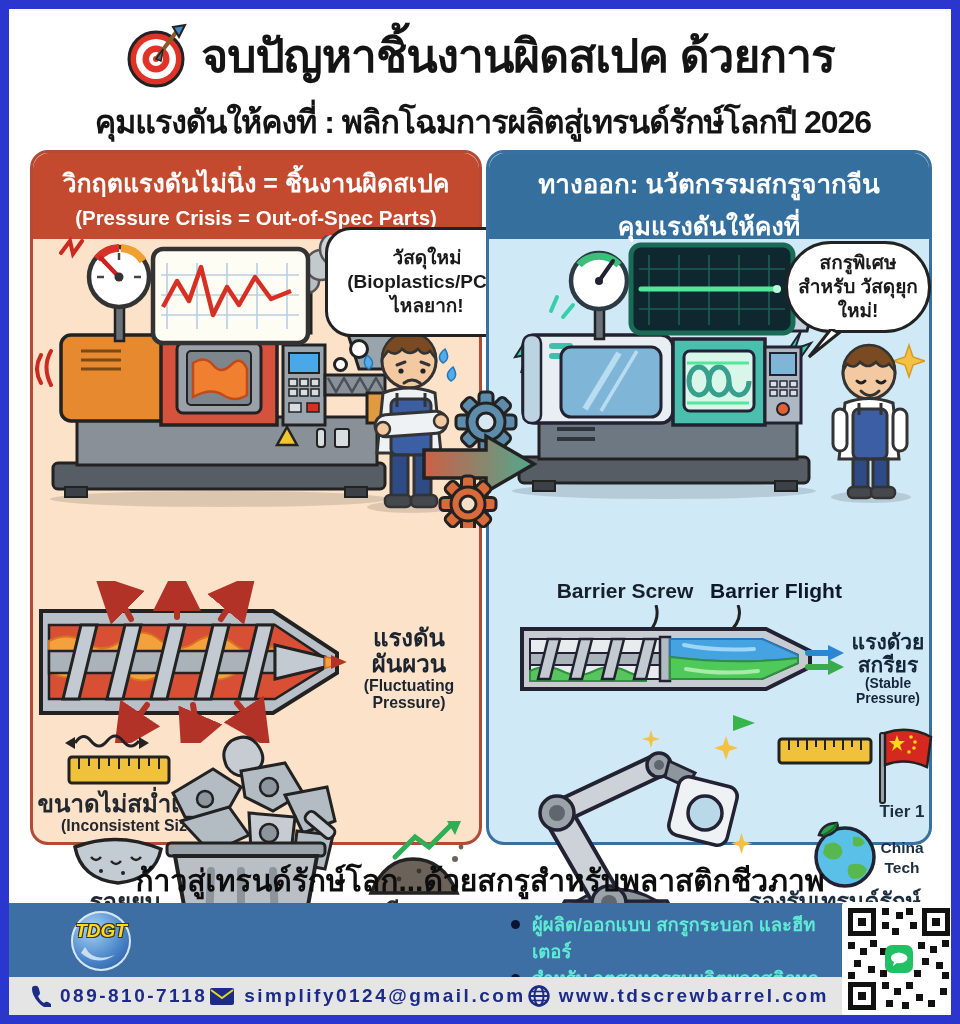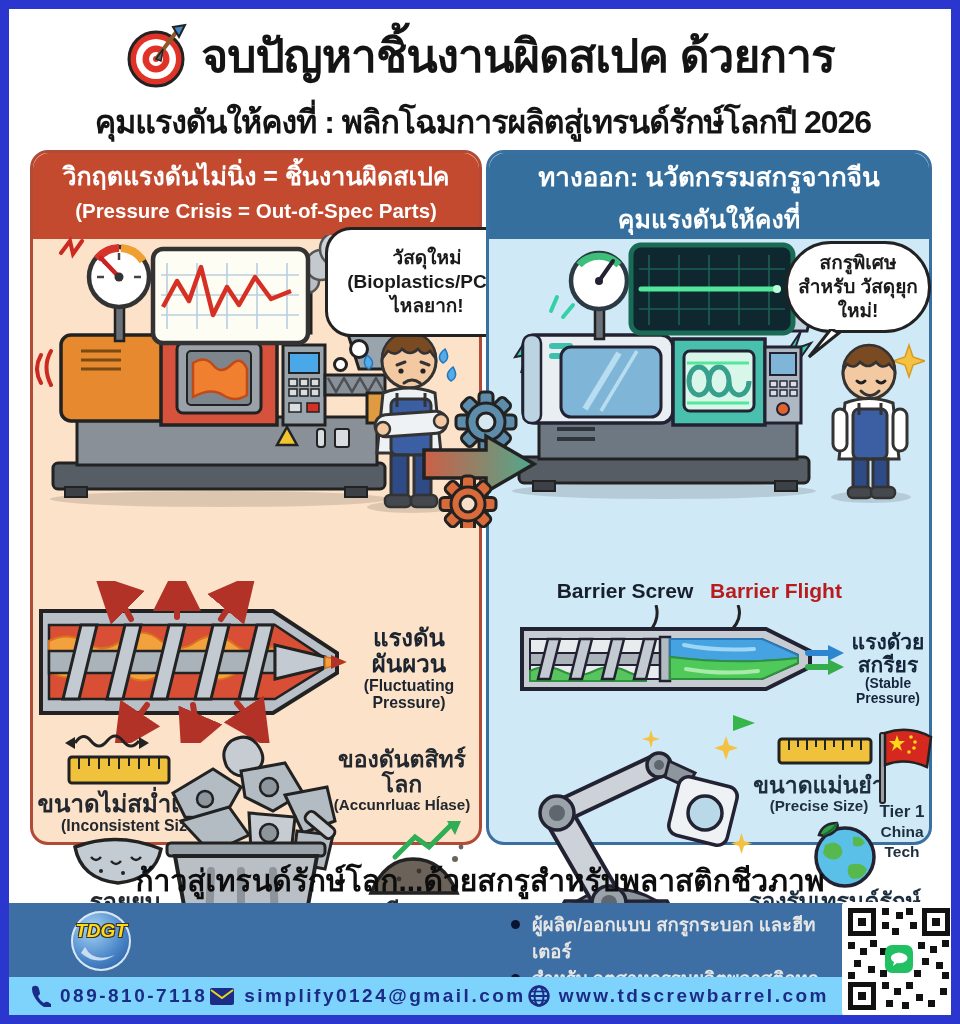--- a/index.html
+++ b/index.html
@@ -5,34 +5,34 @@
   html,body{margin:0;padding:0;background:#222;}
   .poster{position:relative;width:960px;height:1024px;box-sizing:border-box;
     border:9px solid #2b36cf;background:#ffffff;overflow:hidden;
     font-family:"Liberation Sans","DejaVu Sans",sans-serif;color:#111;}
   .abs{position:absolute;}
   .ctr{text-align:center;}
   .title1{font-size:46px;font-weight:bold;color:#141414;letter-spacing:-1px;}
   .title2{font-size:32px;font-weight:bold;color:#141414;letter-spacing:-1px;}
   .panel{position:absolute;border-radius:18px;box-sizing:border-box;}
   .panel-head{position:absolute;left:0;top:0;width:100%;height:86px;border-radius:16px 16px 0 0;
-    color:#fff;text-align:center;box-sizing:border-box;padding-top:3px;}
+    color:#fff;text-align:center;box-sizing:border-box;padding-top:10px;}
   .panel-body{position:absolute;left:0;top:86px;width:100%;bottom:0;border-radius:0 0 16px 16px;box-sizing:border-box;}
   .lbl{line-height:1.08;text-align:center;font-weight:bold;}
   .lbl .th-line{display:block;}
   .lbl .en-line{display:block;font-size:0.66em;}
   .bubble{background:#fff;border:3px solid #222;border-radius:26px;box-sizing:border-box;
     display:flex;align-items:center;justify-content:center;text-align:center;
     font-weight:bold;font-size:19px;line-height:1.25;padding:6px 8px;color:#1a1a1a;}
   .bubble-dot{background:#fff;border:3px solid #222;border-radius:50%;}
   .footer-blue{position:absolute;left:0;width:100%;background:#3d6fa4;}
-  .footer-yellow{position:absolute;left:0;width:100%;background:#7dd3fc;display:flex;align-items:center;}
+  .footer-yellow{position:absolute;left:0;width:100%;background:#e5e5e5;display:flex;align-items:center;}
   .contact-item{display:flex;align-items:center;gap:9px;font-weight:bold;
     font-size:19px;letter-spacing:2.5px;color:#1c2b86;}
-  .bullet-row{display:flex;align-items:flex-start;gap:12px;font-weight:bold;font-size:18.5px;color:#e5e5e5;line-height:1.45;}
+  .bullet-row{display:flex;align-items:flex-start;gap:12px;font-weight:bold;font-size:18.5px;color:#5eead4;line-height:1.45;}
   .bullet-dot{width:9px;height:9px;border-radius:50%;background:#0a1430;margin-top:8px;flex:none;}
   .company-name{font-family:"Liberation Serif","DejaVu Serif",serif;font-variant:small-caps;
     font-weight:bold;font-size:24px;color:#13200e;letter-spacing:1px;}
   .company-slogan{font-family:"Liberation Serif","DejaVu Serif",serif;font-weight:bold;
     font-size:17px;color:#13200e;margin-top:4px;}
   .logo-circle{width:60px;height:60px;border-radius:50%;
     background:radial-gradient(circle at 35% 30%,#a8d4f4,#4a86c8 55%,#1e4f92);
     position:relative;box-shadow:0 0 0 2px #d7e6f3 inset;}
   .logo-text{position:absolute;left:2px;top:9px;width:56px;text-align:center;
     font-style:italic;font-weight:bold;font-size:19px;color:#ffd918;
@@ -268,24 +268,20 @@
         <rect x="158" y="84" width="34" height="12" rx="5" transform="rotate(40 175 90)" fill="#c6ccd2" stroke="#222" stroke-width="3"></rect>
         <rect x="22" y="108" width="158" height="13" rx="4" fill="#9aa2aa" stroke="#222" stroke-width="3"></rect>
         <polygon points="30,121 172,121 158,198 44,198" fill="#b9bfc5" stroke="#222" stroke-width="4"></polygon>
         <g stroke="#8d949b" stroke-width="8" stroke-linecap="round">
           <line x1="66" y1="136" x2="64" y2="186"></line>
             <line x1="96" y1="136" x2="96" y2="186"></line>
           <line x1="128" y1="136" x2="130" y2="186"></line>
         </g>
       </svg>
 
-      <div class="lbl abs" style="left:288px;top:508px;width:162px;font-size:23px;color:#23282e;">
-        <span class="th-line">ของดันตสิทร์โลก</span>
-        <span class="en-line">(Accunrluaɛ Hĺase)</span>
-      </div>
 
       <svg class="abs" style="left:326px;top:580px;" width="110" height="80" viewBox="0 0 110 80">
         <polyline points="36,38 56,18 70,28 92,6" fill="none" stroke="#2fae56" stroke-width="5" stroke-linecap="round"></polyline>
         <polygon points="88,2 102,2 96,16" fill="#2fae56"></polygon>
         <path d="M12,74 q14,-34 42,-34 q30,0 44,34 Z" fill="#6b625a" stroke="#222" stroke-width="3.5"></path>
         <circle cx="40" cy="60" r="2.4" fill="#3b332c"></circle>
           <circle cx="60" cy="52" r="2.4" fill="#3b332c"></circle>
         <circle cx="74" cy="64" r="2.4" fill="#3b332c"></circle>
           <circle cx="96" cy="40" r="3" fill="#6b625a"></circle>
         <circle cx="102" cy="28" r="2.4" fill="#6b625a"></circle>
@@ -387,21 +383,21 @@
       </svg>
 
       <div class="bubble abs" style="left:296px;top:2px;width:146px;height:92px;border-radius:46px;">
         <span>สกรูพิเศษสำหรับ วัสดุยุกใหม่!</span>
       </div>
       <svg class="abs" style="left:318px;top:90px;" width="36" height="30" viewBox="0 0 36 30">
         <polygon points="24,0 2,28 32,4" fill="#fff" stroke="#222" stroke-width="3"></polygon>
       </svg>
 
       <div class="abs ctr" style="left:58px;top:340px;width:156px;font-size:21px;font-weight:bold;color:#17202a;">Barrier Screw</div>
-      <div class="abs ctr" style="left:216px;top:340px;width:142px;font-size:21px;font-weight:bold;color:#b91c1c;">Barrier Flight</div>
+      <div class="abs ctr" style="left:216px;top:340px;width:142px;font-size:21px;font-weight:bold;color:#0f172a;">Barrier Flight</div>
 
       <svg class="abs" style="left:25px;top:366px;" width="332" height="112" viewBox="0 0 332 112">
         <path d="M142,0 Q146,14 136,26" fill="none" stroke="#222" stroke-width="3"></path>
         <path d="M224,0 Q230,16 212,30" fill="none" stroke="#222" stroke-width="3"></path>
 
         <path d="M8,24 H252 L296,46 V62 L252,84 H8 Z" fill="#c7ccd2" stroke="#223" stroke-width="4"></path>
         <path d="M16,34 H248 L284,50 V58 L248,74 H16 Z" fill="#e8ecef" stroke="#223" stroke-width="2"></path>
 
         <rect x="16" y="48" width="132" height="12" fill="#aab2ba" stroke="#223" stroke-width="2"></rect>
         <path d="M16,66 q16,-8 32,0 q16,8 32,0 q16,-8 32,0 q16,8 20,2 l0,8 H16 Z" fill="#58c45e" stroke="#2f9140" stroke-width="2"></path>
@@ -473,37 +469,33 @@
             <line x1="21" y1="4" x2="21" y2="12"></line>
           <line x1="30" y1="4" x2="30" y2="15"></line>
             <line x1="39" y1="4" x2="39" y2="12"></line>
           <line x1="48" y1="4" x2="48" y2="15"></line>
             <line x1="57" y1="4" x2="57" y2="12"></line>
           <line x1="66" y1="4" x2="66" y2="15"></line>
             <line x1="75" y1="4" x2="75" y2="12"></line>
             <line x1="84" y1="4" x2="84" y2="15"></line>
         </g>
       </svg>
-      <div class="lbl abs" style="left:260px;top:534px;width:140px;font-size:23px;color:#1d2f3e;">
-        <span class="th-line">ขนาดแม่นยำ</span>
-        <span class="en-line">(Precise Size)</span>
-      </div>
 
       <svg class="abs" style="left:388px;top:488px;" width="56" height="78" viewBox="0 0 56 78">
         <rect x="3" y="6" width="5" height="70" rx="2" fill="#99a0a8" stroke="#222" stroke-width="2"></rect>
         <path d="M8,6 q24,-8 46,4 l-4,30 q-22,-10 -42,-2 Z" fill="#d5281e" stroke="#222" stroke-width="2.5"></path>
         <path d="M18,14 l2,-6 l2,6 l6,0 l-5,4 l2,6 l-5,-4 l-5,4 l2,-6 l-5,-4 Z" fill="#ffd918"></path>
         <circle cx="34" cy="10" r="1.8" fill="#ffd918"></circle>
           <circle cx="38" cy="15" r="1.8" fill="#ffd918"></circle>
         <circle cx="37" cy="21" r="1.8" fill="#ffd918"></circle>
           <circle cx="32" cy="25" r="1.8" fill="#ffd918"></circle>
       </svg>
       <div class="abs ctr" style="left:378px;top:562px;width:70px;font-weight:bold;color:#1d2f3e;line-height:1.25;">
         <div style="font-size:17px;">Tier 1</div>
-        <div style="font-size:15.5px;">China Tech</div>
+        <div style="font-size:15.5px;margin-top:16px;">China Tech</div>
       </div>
 
       <svg class="abs" style="left:318px;top:578px;" width="72" height="72" viewBox="0 0 72 72">
         <circle cx="38" cy="40" r="29" fill="#5bc0e8" stroke="#223" stroke-width="3.5"></circle>
         <path d="M18,28 q10,-6 16,2 q4,8 -4,12 q-10,2 -14,-6 Z" fill="#57b84e"></path>
         <path d="M42,48 q12,-4 18,4 q-2,10 -14,10 q-8,-4 -4,-14 Z" fill="#57b84e"></path>
         <path d="M46,20 q8,-2 12,6 q-6,6 -12,2 Z" fill="#57b84e"></path>
         <path d="M30,6 q-14,0 -18,12 q10,2 16,-4 q4,-4 2,-8 Z" fill="#2f9e44" stroke="#223" stroke-width="2.5"></path>
         <path d="M30,6 q-4,8 -14,12" fill="none" stroke="#1c6b2e" stroke-width="2"></path>
       </svg>

